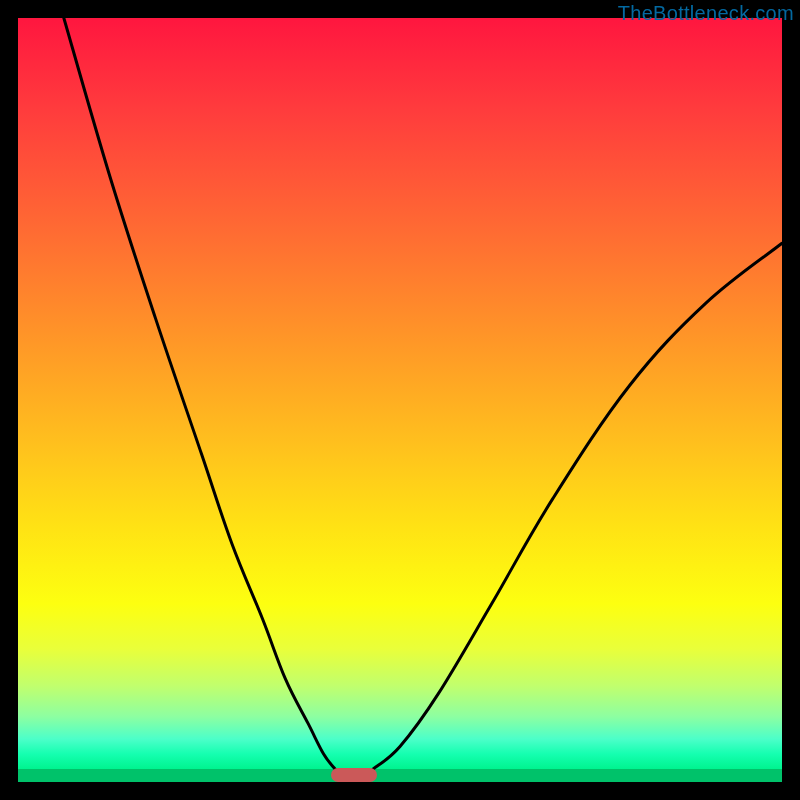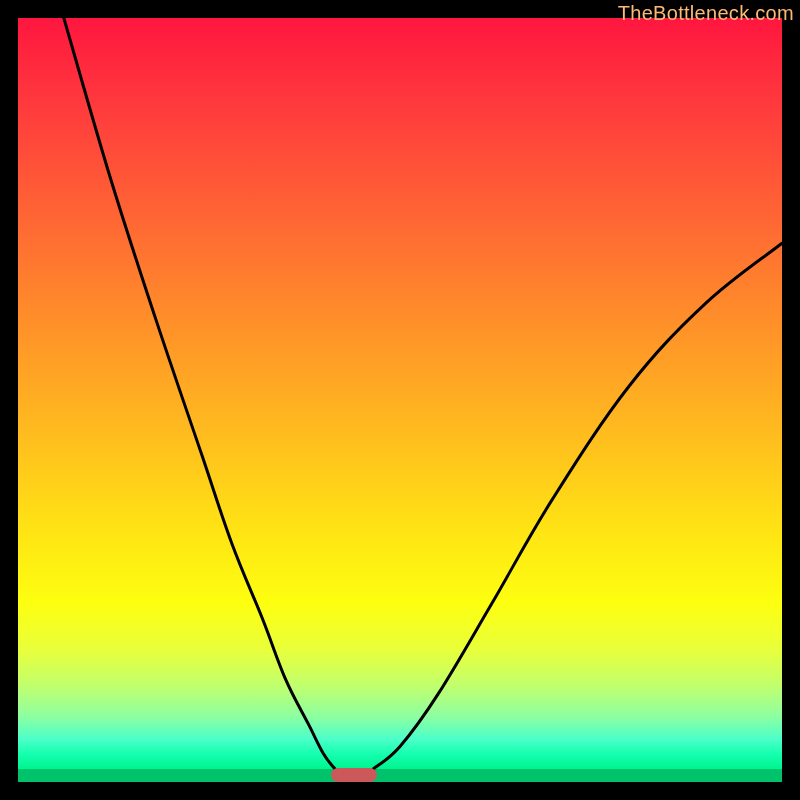--- a/index.html
+++ b/index.html
@@ -53,21 +53,21 @@
     left: 0;
     width: 764px;
     top: 751px;
     height: 13px;
     background: #00c26a;
   }
   .watermark {
     position: absolute;
     top: 2px;
     right: 6px;
-    color: #fdba74;
+    color: #0369a1;
     font-size: 20px;
     z-index: 30;
     letter-spacing: 0.3px;
   }
   svg.curves {
     position: absolute;
     left: 0;
     top: 0;
     width: 764px;
     height: 764px;

